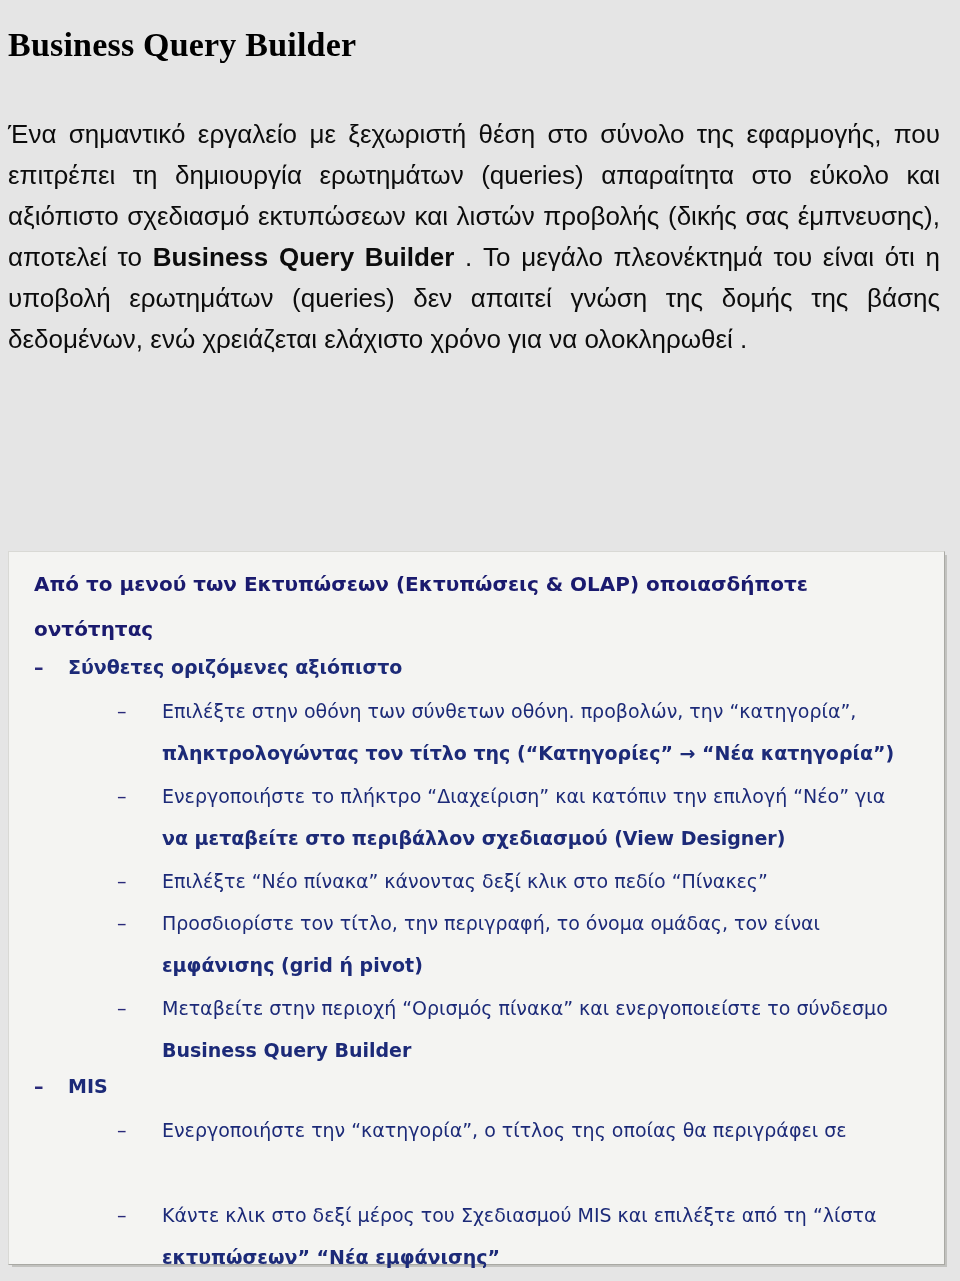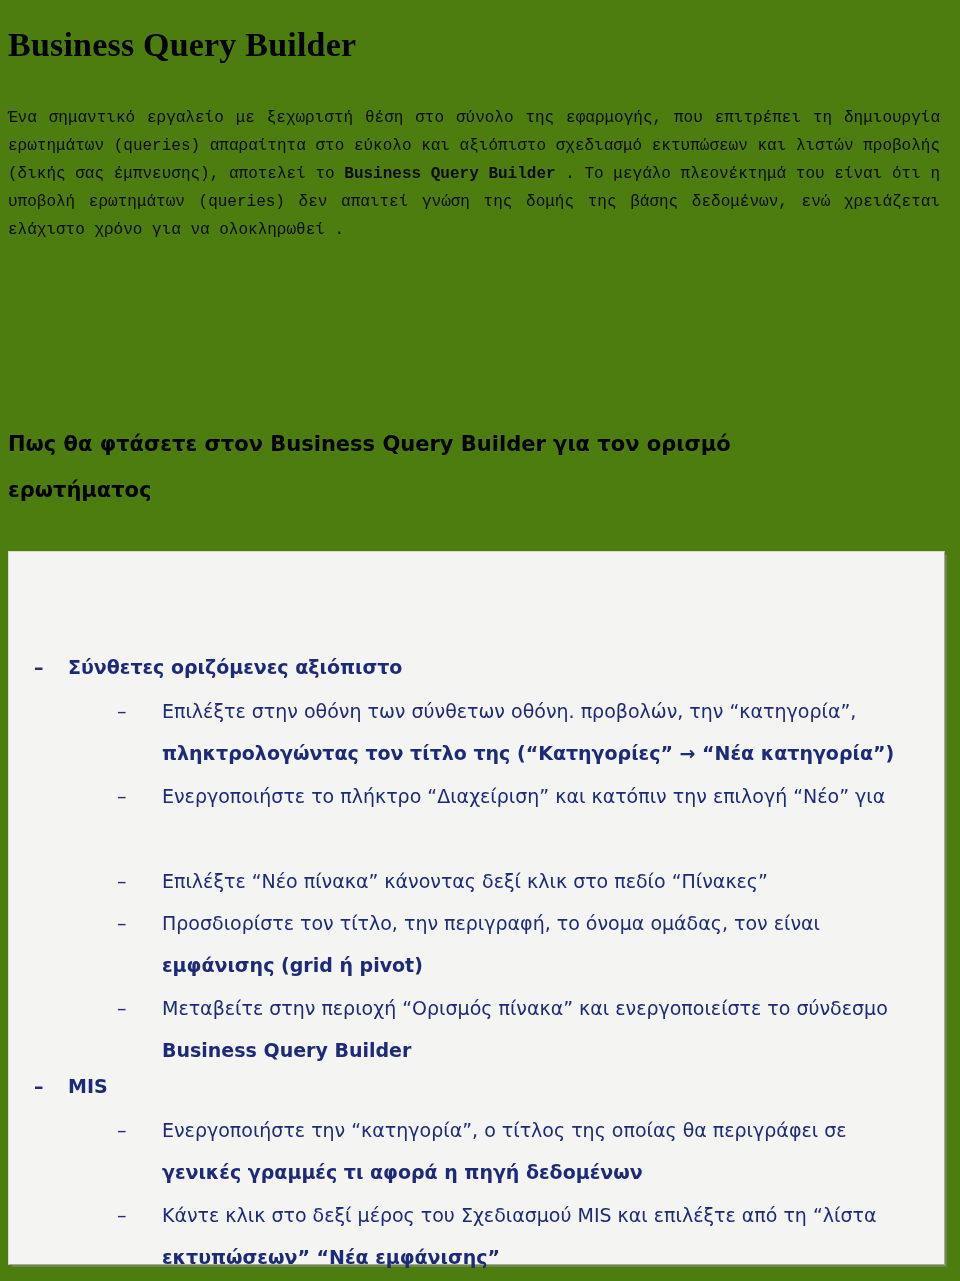--- a/index.html
+++ b/index.html
@@ -14,21 +14,21 @@
     position: relative;
     overflow: hidden;
     font-family: "DejaVu Sans", sans-serif;
     -webkit-font-smoothing: antialiased;
   }
 
   .page {
     position: relative;
     width: 960px;
     height: 1281px;
-    background: #4d7c0f;
+    background: #e5e5e5;
     box-sizing: border-box;
     padding-left: 8px;
   }
 
   
   .doc-title {
     position: absolute;
     left: 8px;
     top: 2px;
     font-family: "Liberation Serif", "DejaVu Serif", serif;
@@ -39,23 +39,23 @@
     letter-spacing: 0.2px;
     white-space: nowrap;
   }
 
   
   .intro {
     position: absolute;
     left: 8px;
     top: 88px;
     width: 932px;
-    font-family: Liberation Mono, monospace;
-    font-size: 16px;
-    line-height: 28px;
+    font-family: Liberation Sans, sans-serif;
+    font-size: 26px;
+    line-height: 41px;
     color: #0c0c0c;
     text-align: justify;
     text-justify: inter-word;
   }
   .intro b {
     font-weight: bold;
   }
 
   
   .section-heading {
@@ -175,39 +175,39 @@
 </style>
 </head>
 <body>
 
 <div class="page">
 
   <h1 class="doc-title">Business Query Builder</h1>
 
   <p class="intro"><span>Ένα σημαντικό εργαλείο με ξεχωριστή θέση στο σύνολο της εφαρμογής, που επιτρέπει τη δημιουργία ερωτημάτων (queries) απαραίτητα στο εύκολο και αξιόπιστο σχεδιασμό εκτυπώσεων και λιστών προβολής (δικής σας έμπνευσης), αποτελεί το </span><b>Business Query Builder</b><span> . Το μεγάλο πλεονέκτημά του είναι ότι η υποβολή ερωτημάτων (queries) δεν απαιτεί γνώση της δομής της βάσης δεδομένων, ενώ χρειάζεται ελάχιστο χρόνο για να ολοκληρωθεί .</span></p>
 
-  <h2 class="section-heading"><span>Πως θα φτάσετε στον Business Query Builder για τον ορισμό</span><span class="lastline">ερωτήματος</span></h2>
 
   <div class="content-box">
     <div class="box-inner">
 
+      <div class="box-heading"><span>Από το μενού των Εκτυπώσεων (Εκτυπώσεις &amp; OLAP) οποιασδήποτε</span><span class="lastline">οντότητας</span></div>
 
       <div class="li lvl1" id="item-sinthetes">
         <span class="dash">–</span>
         <span class="txt">Σύνθετες οριζόμενες αξιόπιστο</span>
       </div>
 
       <div class="li lvl2" id="item-epilexte-othoni">
         <span class="dash">–</span>
         <span class="txt"><span>Επιλέξτε στην οθόνη των σύνθετων οθόνη. προβολών, την “κατηγορία”,</span><span class="lastline">πληκτρολογώντας τον τίτλο της (“Κατηγορίες” → “Νέα κατηγορία”)</span></span>
       </div>
 
       <div class="li lvl2" id="item-energopoihste">
         <span class="dash">–</span>
-        <span class="txt"><span>Ενεργοποιήστε το πλήκτρο “Διαχείριση” και κατόπιν την επιλογή “Νέο” για</span></span>
+        <span class="txt"><span>Ενεργοποιήστε το πλήκτρο “Διαχείριση” και κατόπιν την επιλογή “Νέο” για</span><span class="lastline">να μεταβείτε στο περιβάλλον σχεδιασμού (View Designer)</span></span>
       </div>
 
       <div class="li lvl2" id="item-epilexte-neo-pinaka">
         <span class="dash">–</span>
         <span class="txt">Επιλέξτε “Νέο πίνακα” κάνοντας δεξί κλικ στο πεδίο “Πίνακες”</span>
       </div>
 
       <div class="li lvl2" id="item-prosdioriste-titlo">
         <span class="dash">–</span>
         <span class="txt"><span>Προσδιορίστε τον τίτλο, την περιγραφή, το όνομα ομάδας, τον είναι</span><span class="lastline">εμφάνισης (grid ή pivot)</span></span>
@@ -218,21 +218,21 @@
         <span class="txt"><span>Μεταβείτε στην περιοχή “Ορισμός πίνακα” και ενεργοποιείστε το σύνδεσμο</span><span class="lastline">Business Query Builder</span></span>
       </div>
 
       <div class="li lvl1" id="item-mis">
         <span class="dash">–</span>
         <span class="txt">MIS</span>
       </div>
 
       <div class="li lvl2" id="item-prosdioriste-kathgoria">
         <span class="dash">–</span>
-        <span class="txt"><span>Ενεργοποιήστε την “κατηγορία”, ο τίτλος της οποίας θα περιγράφει σε</span><span class="lastline">γενικές γραμμές τι αφορά η πηγή δεδομένων</span></span>
+        <span class="txt"><span>Ενεργοποιήστε την “κατηγορία”, ο τίτλος της οποίας θα περιγράφει σε</span></span>
       </div>
 
       <div class="li lvl2" id="item-kante-klik">
         <span class="dash">–</span>
         <span class="txt"><span>Κάντε κλικ στο δεξί μέρος του Σχεδιασμού MIS και επιλέξτε από τη “λίστα</span><span class="lastline">εκτυπώσεων” “Νέα εμφάνισης”</span></span>
       </div>
 
     </div>
   </div>
 

